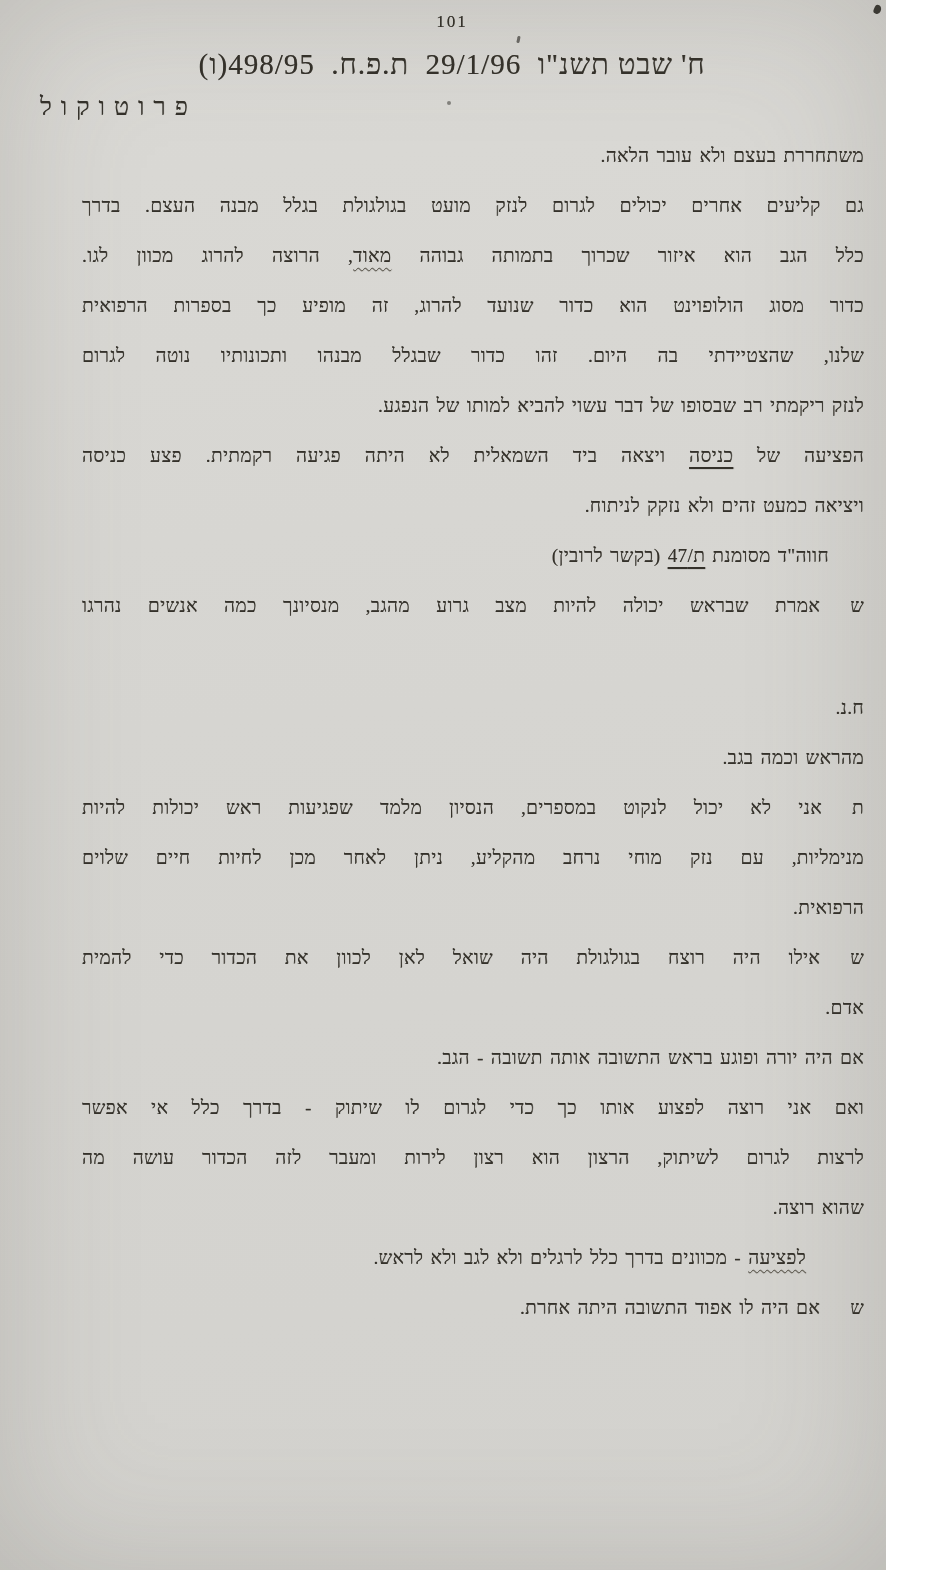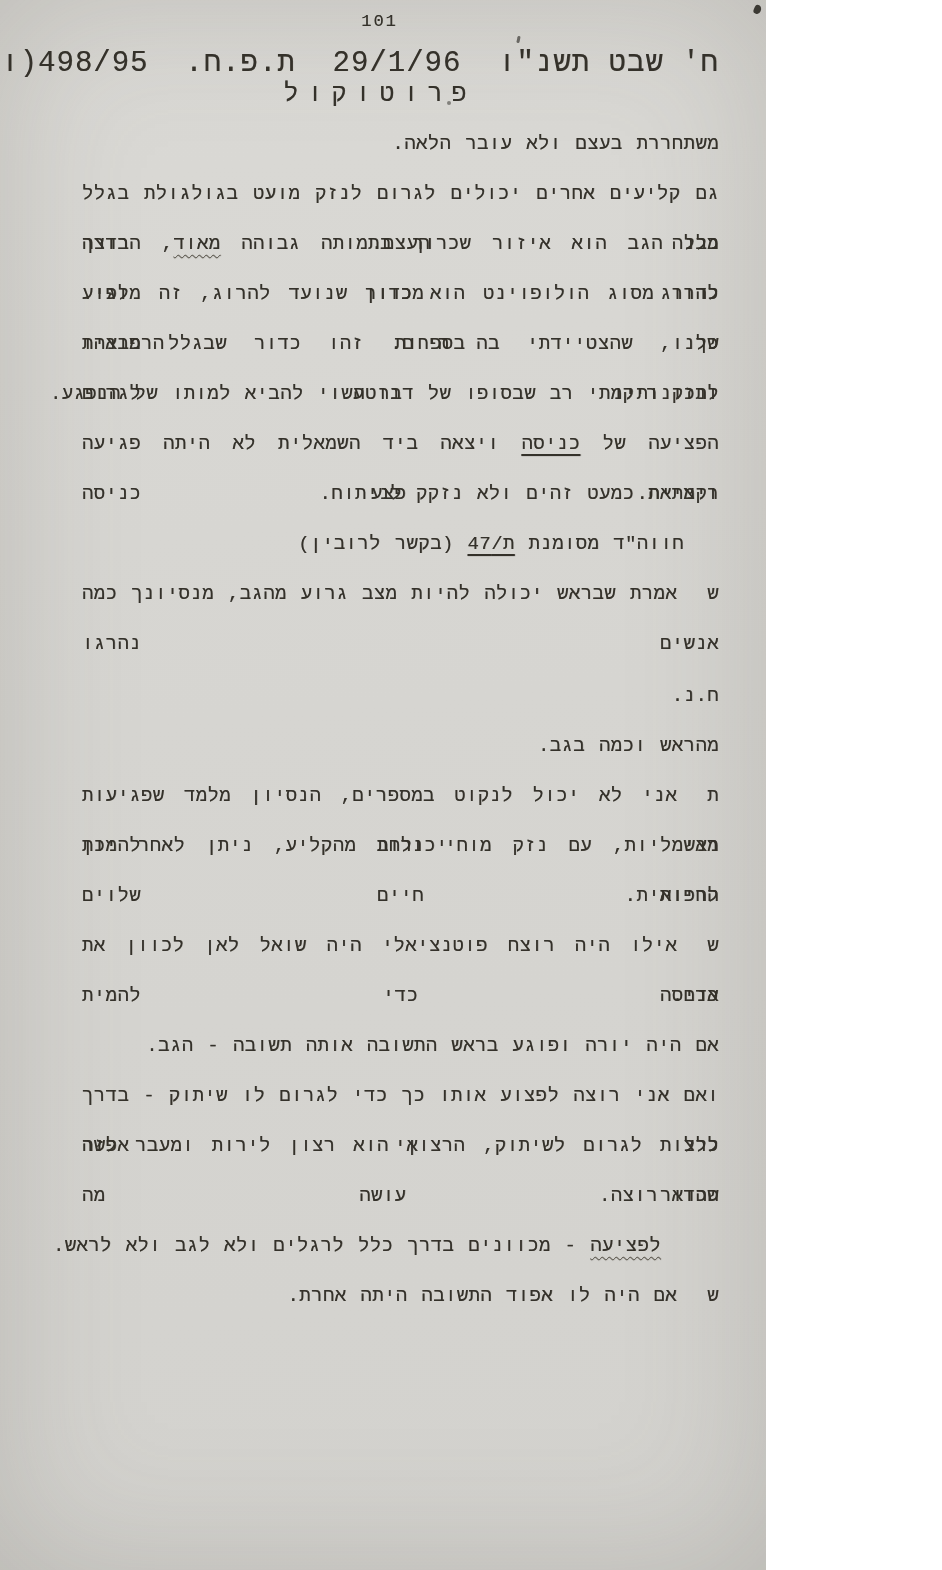--- a/index.html
+++ b/index.html
@@ -1,37 +1,37 @@
 <!DOCTYPE html>
 <html lang="he"><head>
 <meta charset="utf-8">
 <style>
   html,body{margin:0;padding:0;}
   .page{
     position:relative;
-    width:766px;height:1570px;
+    width:886px;height:1570px;
     box-sizing:border-box;
-    padding:0 47px 0 40px;
+    padding:0 22px 0 40px;
     background:linear-gradient(175deg,#dad9d5 0%,#d6d5d1 45%,#d3d2ce 100%);
     box-shadow:inset 0 0 140px rgba(95,92,82,0.22);
-    font-family:Liberation Mono, monospace;
+    font-family:Liberation Serif, serif;
     color:#34312a;
     overflow:hidden;
   }
   .page *{text-shadow:0.3px 0.2px 0.6px rgba(52,49,42,0.55);}
   .page-number{
     padding-top:12px;text-align:center;
     font-size:17px;letter-spacing:2px;direction:ltr;
   }
   .header-line{
     margin-top:16px;text-align:center;direction:rtl;
     font-size:29px;white-space:pre;letter-spacing:1px;
   }
   .doc-title{
-    margin-top:0;text-align:center;direction:rtl;
+    margin-top:12px;text-align:left;direction:rtl;
     font-size:25px;letter-spacing:9px;
   }
   .doc-body{margin-top:10px;margin-left:42px;}
   .line{
     direction:rtl;unicode-bidi:plaintext;
     text-align:right;
     height:50px;line-height:50px;
     font-size:19px;letter-spacing:0.4px;word-spacing:2px;
     white-space:nowrap;
   }
@@ -80,21 +80,21 @@
       <div class="line"><span>לנזק ריקמתי רב שבסופו של דבר עשוי להביא למותו של הנפגע.</span></div>
       <div class="line justify"><span>הפציעה של </span><span class="u">כניסה</span><span> ויצאה ביד השמאלית לא היתה פגיעה רקמתית. פצע כניסה</span></div>
       <div class="line"><span>ויציאה כמעט זהים ולא נזקק לניתוח.</span></div>
       <div class="line" style="padding-right: 35px;"><span>חווה"ד מסומנת </span><span class="u">ת/47</span><span> (בקשר לרובין)</span></div>
       <div class="line justify"><span class="marker">ש</span><span>אמרת שבראש יכולה להיות מצב גרוע מהגב, מנסיונך כמה אנשים נהרגו</span></div>
       <div class="line" style="margin-top: 52px;"><span>ח.נ.</span></div>
       <div class="line"><span>מהראש וכמה בגב.</span></div>
       <div class="line justify"><span class="marker">ת</span><span>אני לא יכול לנקוט במספרים, הנסיון מלמד שפגיעות ראש יכולות להיות</span></div>
       <div class="line justify"><span>מנימליות, עם נזק מוחי נרחב מהקליע, ניתן לאחר מכן לחיות חיים שלוים</span></div>
       <div class="line"><span>הרפואית.</span></div>
-      <div class="line justify"><span class="marker">ש</span><span>אילו היה רוצח פוטנציאלי היה שואל לאן לכוון את כניסה כדי להמית</span></div>
+      <div class="line justify"><span class="marker">ש</span><span>אילו היה רוצח בגולגולת היה שואל לאן לכוון את הכדור כדי להמית</span></div>
       <div class="line"><span>אדם.</span></div>
       <div class="line"><span>אם היה יורה ופוגע בראש התשובה אותה תשובה - הגב.</span></div>
       <div class="line justify"><span>ואם אני רוצה לפצוע אותו כך כדי לגרום לו שיתוק - בדרך כלל אי אפשר</span></div>
       <div class="line justify"><span>לרצות לגרום לשיתוק, הרצון הוא רצון לירות ומעבר לזה הכדור עושה מה</span></div>
       <div class="line"><span>שהוא רוצה.</span></div>
       <div class="line" style="padding-right: 58px;"><span class="wavy">לפציעה</span><span> - מכוונים בדרך כלל לרגלים ולא לגב ולא לראש.</span></div>
       <div class="line"><span class="marker">ש</span><span>אם היה לו אפוד התשובה היתה אחרת.</span></div>
     </div>
 </div>
 

